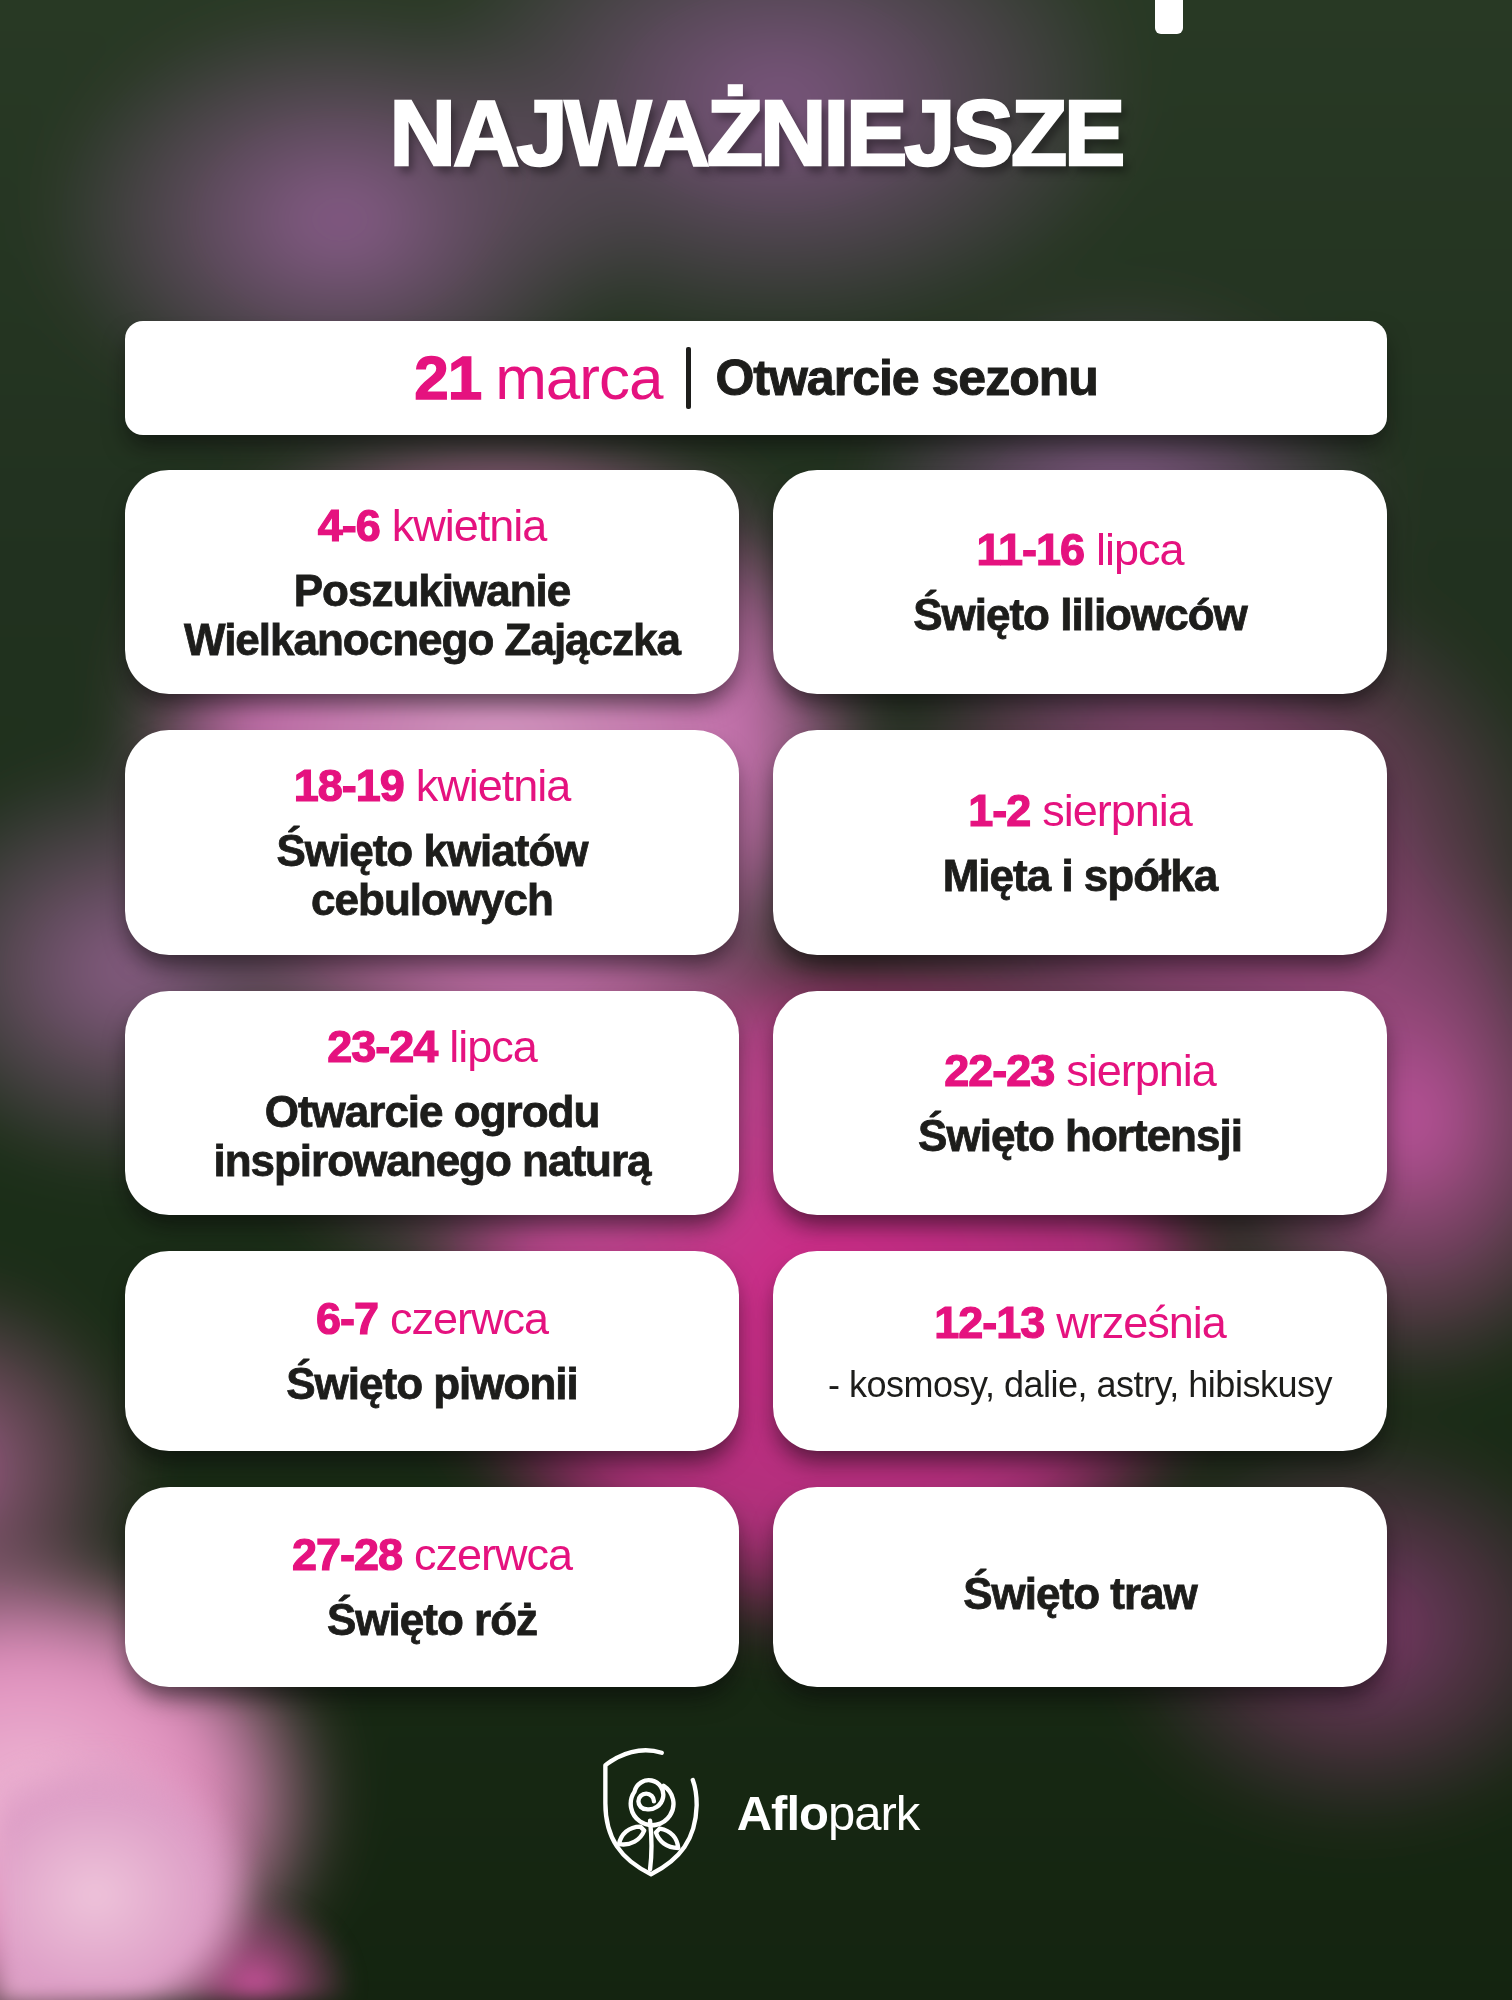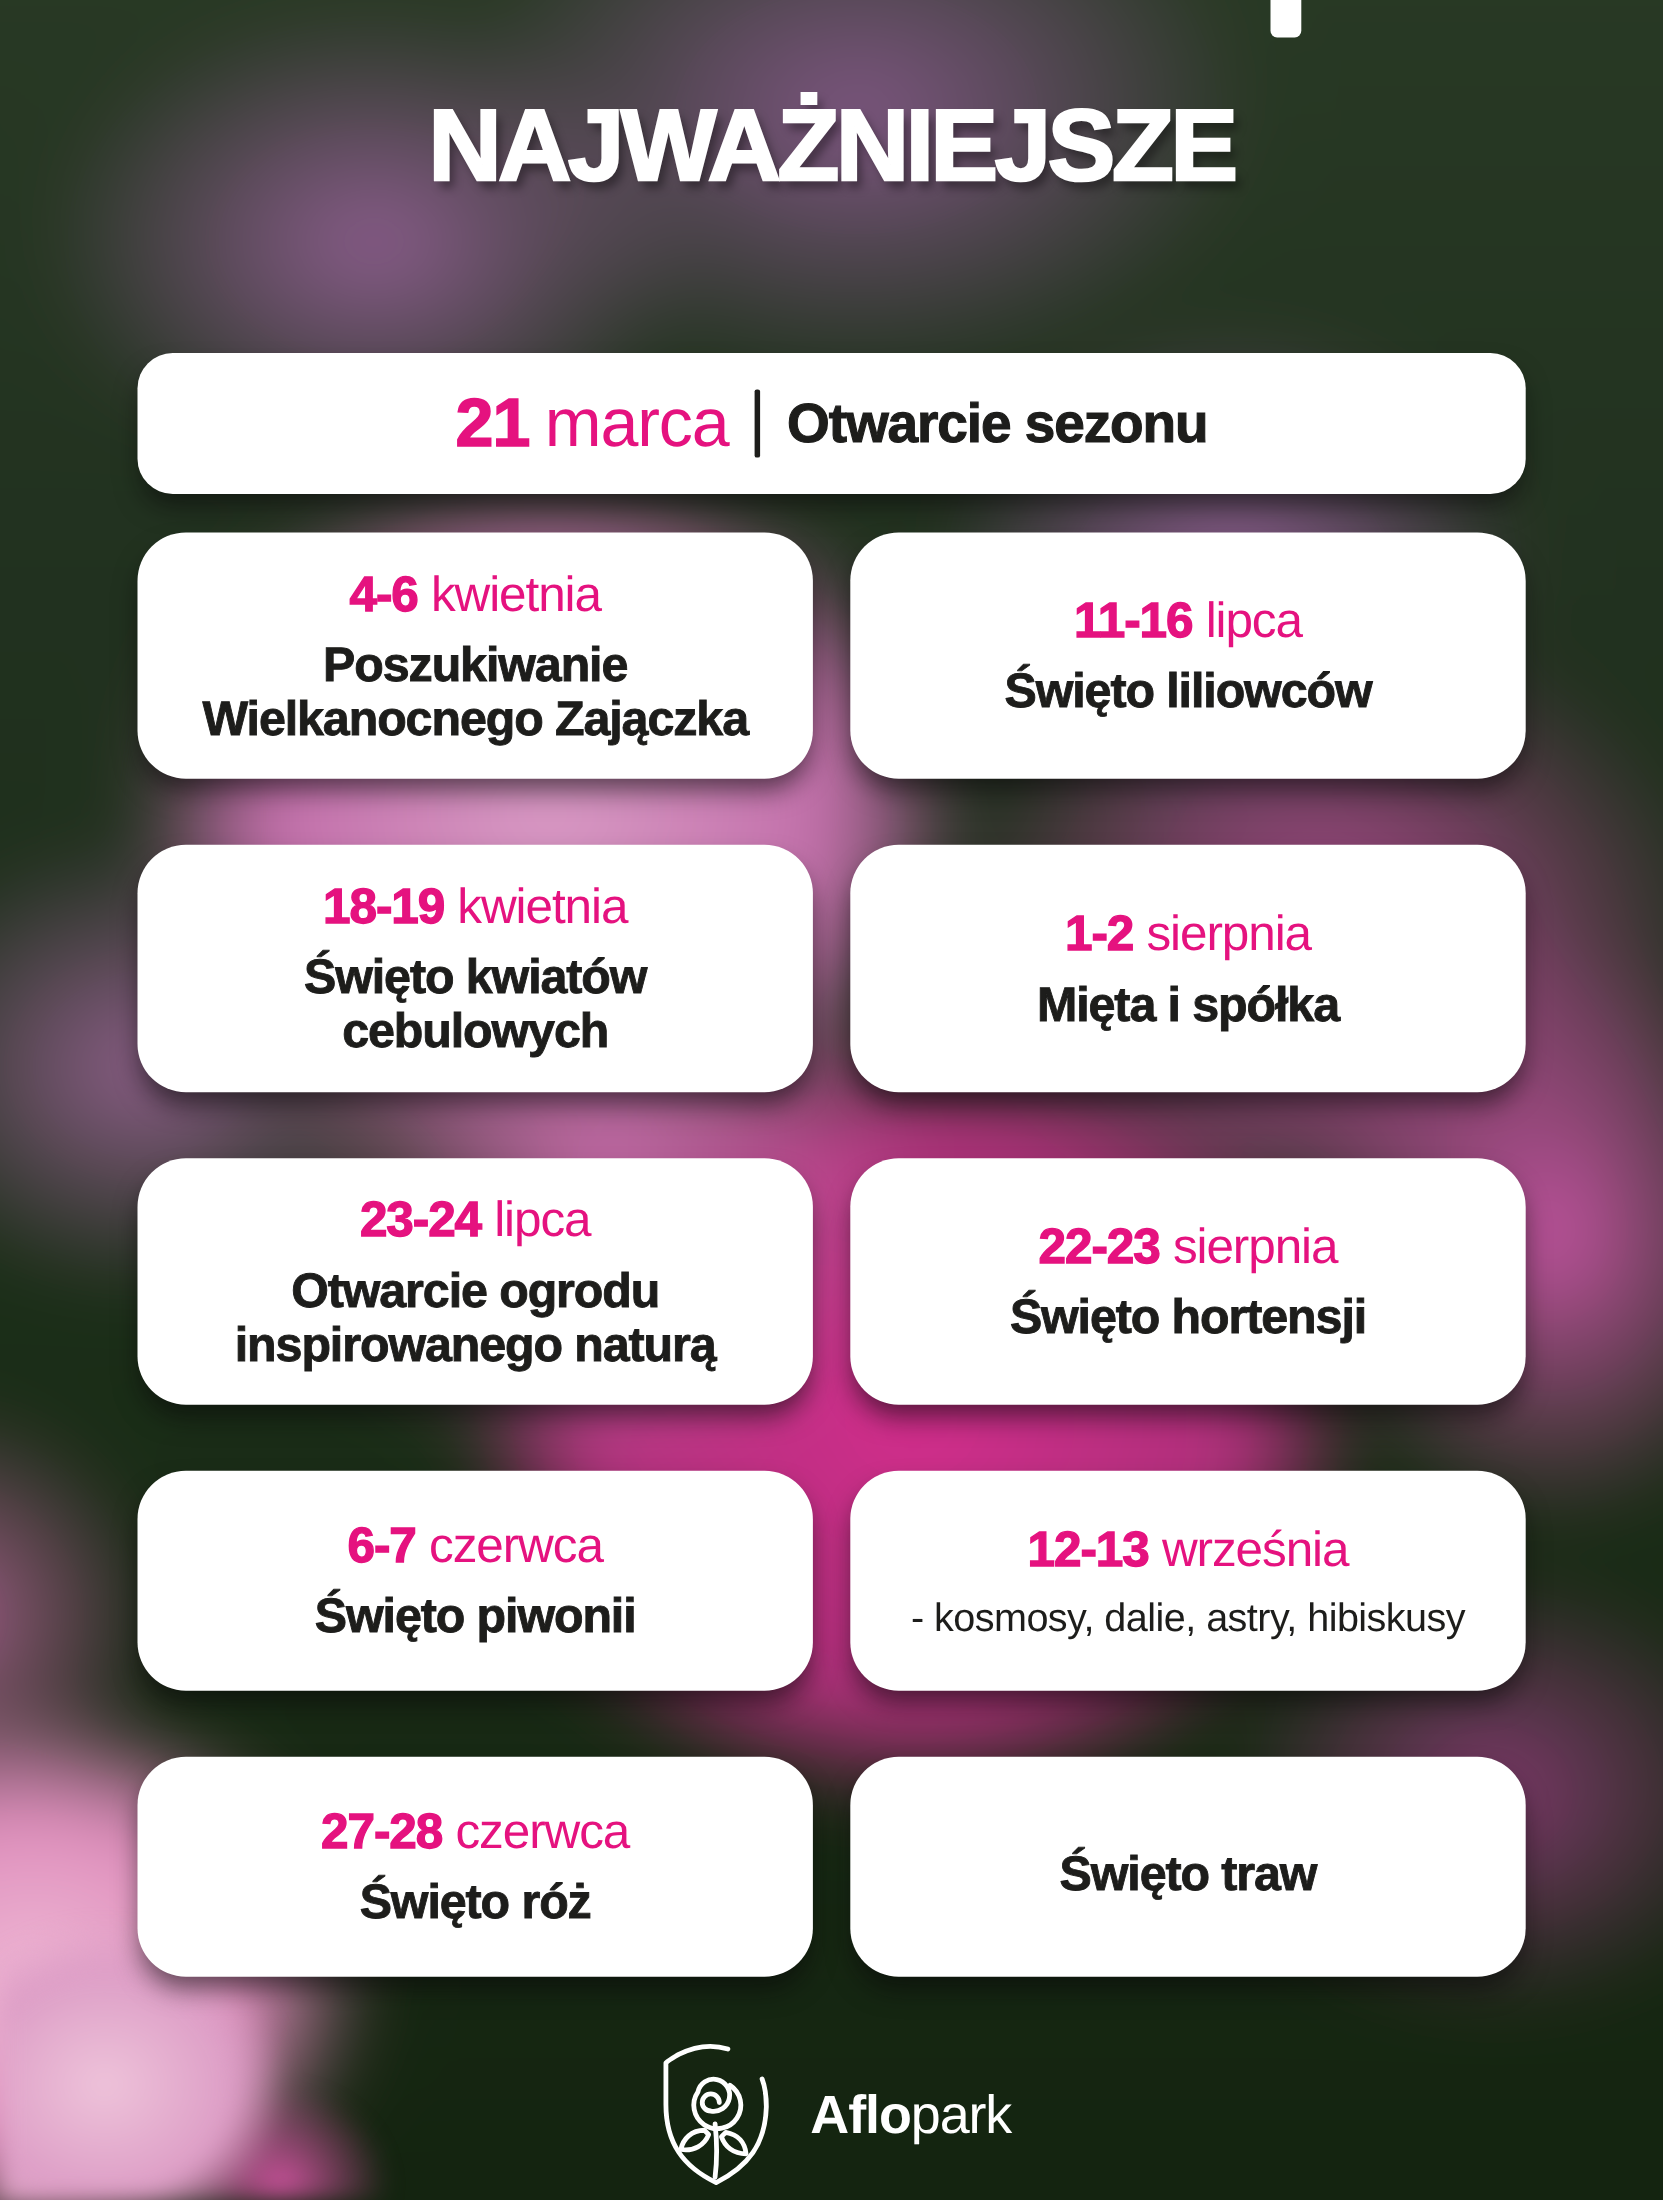--- a/index.html
+++ b/index.html
@@ -44,33 +44,33 @@
   .title{
     margin:85px 0 0;text-align:center;color:#fff;font-size:92px;line-height:1.06;
     font-weight:700;letter-spacing:-3px;-webkit-text-stroke:2.5px #fff;
     text-shadow:5px 7px 9px rgba(0,0,0,.38);
   }
   .title .line{display:block;}
   .card, .featured{
     background:var(--card-bg);box-shadow:0 14px 24px -4px rgba(8,8,8,.6);box-sizing:border-box;
   }
   .featured{
-    margin-top:138px;height:128px;border-radius:32px;
+    margin-top:138px;height:114px;border-radius:18px;
     display:flex;align-items:center;justify-content:center;gap:24px;
   }
   .date{display:flex;align-items:baseline;justify-content:center;gap:14px;letter-spacing:-1px;}
   .featured .date{font-size:62px;}
   .num{font-weight:700;color:var(--accent-pink);-webkit-text-stroke:1.4px var(--accent-pink);}
   .month{font-weight:400;color:var(--accent-pink);}
   .vsep{width:5px;height:62px;background:var(--text-dark);border-radius:2px;}
   .featured .name{
     font-size:50px;font-weight:700;color:var(--text-dark);
     letter-spacing:-1px;-webkit-text-stroke:1px var(--text-dark);
   }
-  .rows{margin-top:35px;display:flex;flex-direction:column;gap:60px;}
+  .rows{margin-top:35px;display:flex;flex-direction:column;gap:36px;}
   .row{display:grid;grid-template-columns:1fr 1fr;gap:34px;align-items:stretch;}
   .card{
     border-radius:44px;min-height:200px;padding:30px 28px;
     display:flex;flex-direction:column;align-items:center;justify-content:center;text-align:center;
   }
   .card .date{font-size:45px;gap:12px;}
   .card .num{-webkit-text-stroke:1.2px var(--accent-pink);}
   .card .name{
     margin-top:14px;font-size:44px;font-weight:700;color:var(--text-dark);
     line-height:1.12;letter-spacing:-1px;-webkit-text-stroke:.8px var(--text-dark);

